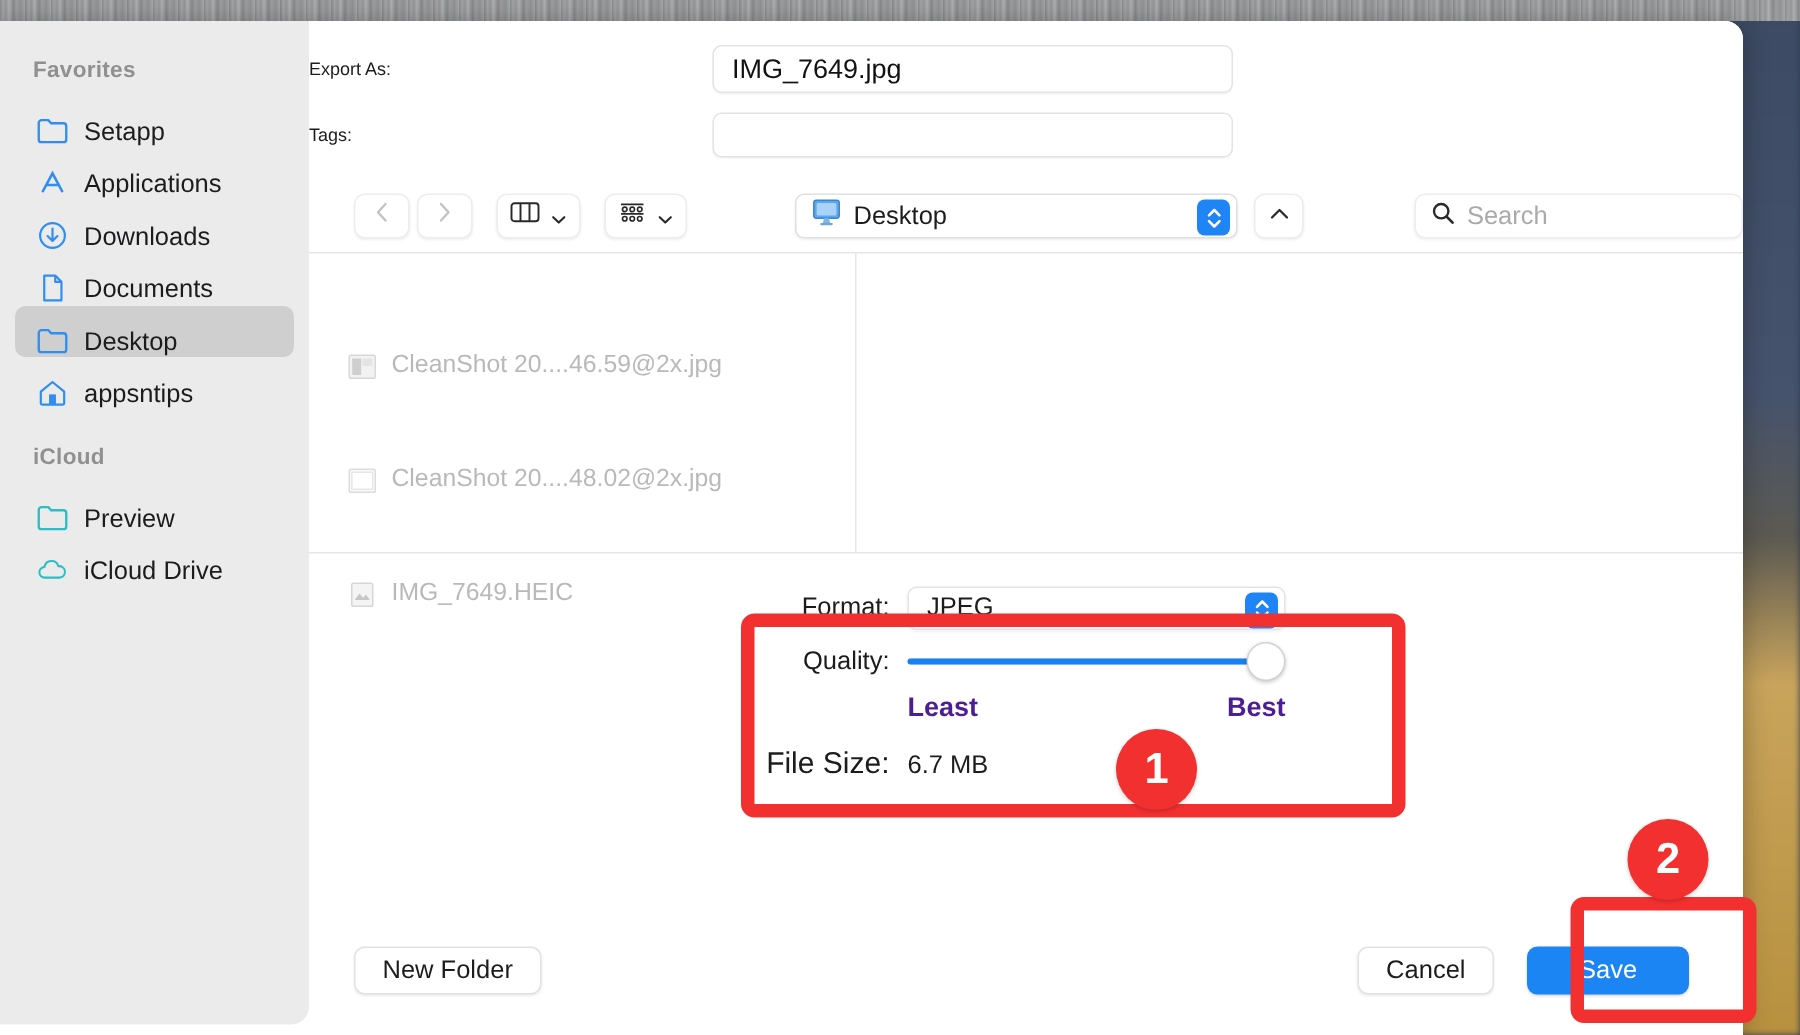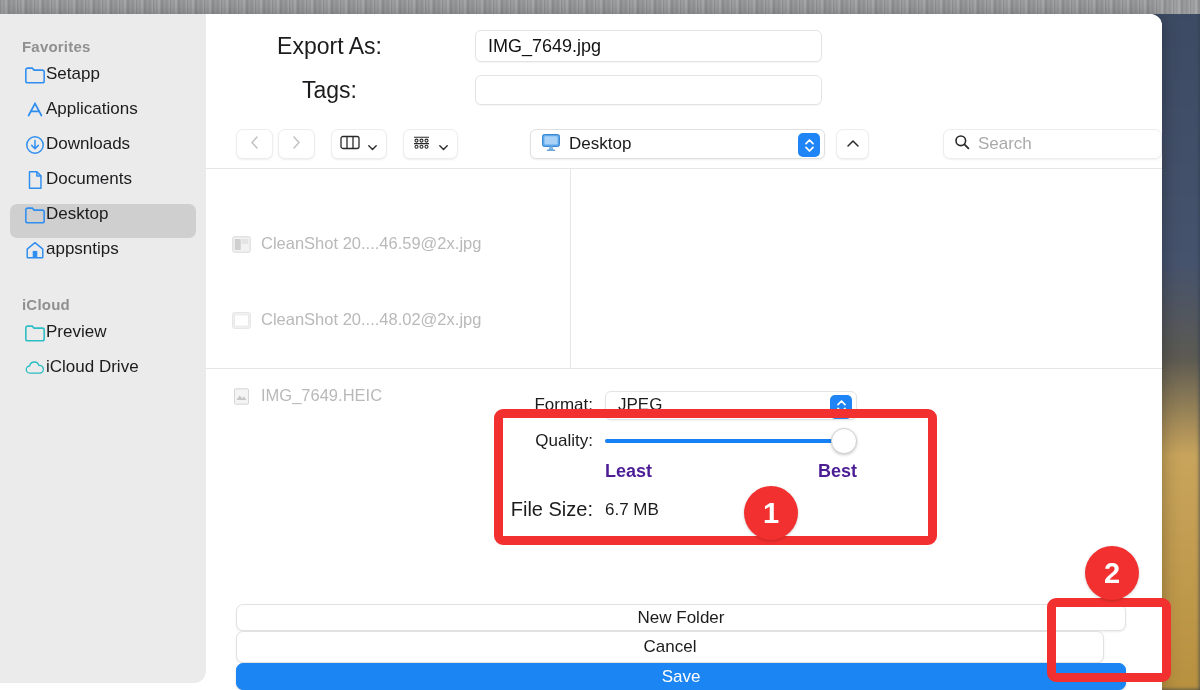--- a/index.html
+++ b/index.html
@@ -42,40 +42,40 @@
     width: 206px; height: 669px;
     background: #ebebeb;
     border-radius: 0 0 12px 0;
     padding-top: 18px;
   }
   .side-head {
     font-size: 15px; font-weight: bold; color: #909090;
     padding: 6px 18px 8px 22px; letter-spacing: .2px;
   }
   .side-item {
-    display: flex; align-items: flex-start; 
+    display: flex; align-items: flex-end; gap: 10px;
     height: 34px; margin: 1px 10px; padding-left: 14px;
     border-radius: 7px; cursor: default;
   }
   .side-item.selected { background: #cfcfcf; }
   .side-label { font-size: 17px; color: #1c1c1e; white-space: nowrap; }
   .side-ico { width: 22px; height: 22px; flex: 0 0 22px; display: block; }
 
   
   .content {
     position: absolute; left: 206px; top: 0;
     width: 956px; height: 676px; background: #fff;
   }
 
   
   .form-row { display: flex; align-items: center; height: 44px; }
   .form-row.first { margin-top: 10px; }
   .form-label {
-    width: 269px; text-align: center; padding-right: 22px;
-    font-size: 23px; color: #1c1c1e;
+    width: 269px; text-align: left; padding-right: 22px;
+    font-size: 12px; color: #1c1c1e;
   }
   .text-field {
     width: 347px; height: 32px;
     border: 1px solid #e3e3e3; border-radius: 6px;
     background: #fff; box-shadow: 0 1px 1px rgba(0,0,0,.04);
     display: flex; align-items: center; padding: 0 12px;
     font-size: 18px; color: #111;
   }
   .text-field.tags { height: 30px; }
   .text-field .ph { color: #b6b6b6; }
@@ -166,21 +166,21 @@
     width: 252px; margin-left: 96px; margin-top: 2px;
   }
   .end-lbl { font-size: 18px; color: #4c1d95; font-weight: bold; }
   .filesize-row { display: flex; align-items: center; margin-top: 16px; }
   .fs-label { width: 96px; text-align: right; padding-right: 12px; font-size: 20px; color: #1c1c1e; }
   .fs-val { font-size: 17px; color: #1c1c1e; }
 
   
   .actions {
     position: absolute; left: 0; bottom: 0; width: 956px; height: 86px;
-    display: flex; padding: 0 36px 0 30px; flex-direction: column;
+    display: flex; align-items: center; padding: 0 36px 0 30px;
   }
   .btn {
     height: 32px; border-radius: 7px; background: #fff;
     border: 1px solid #e2e2e2; box-shadow: 0 1px 2px rgba(0,0,0,.08);
     display: flex; align-items: center; justify-content: center;
     padding: 0 18px; font-size: 17px; color: #1c1c1e;
   }
   .btn.primary {
     background: #1b85f3; border-color: #1b85f3; color: #fff;
     min-width: 108px; box-shadow: 0 1px 2px rgba(0,0,0,.18);

